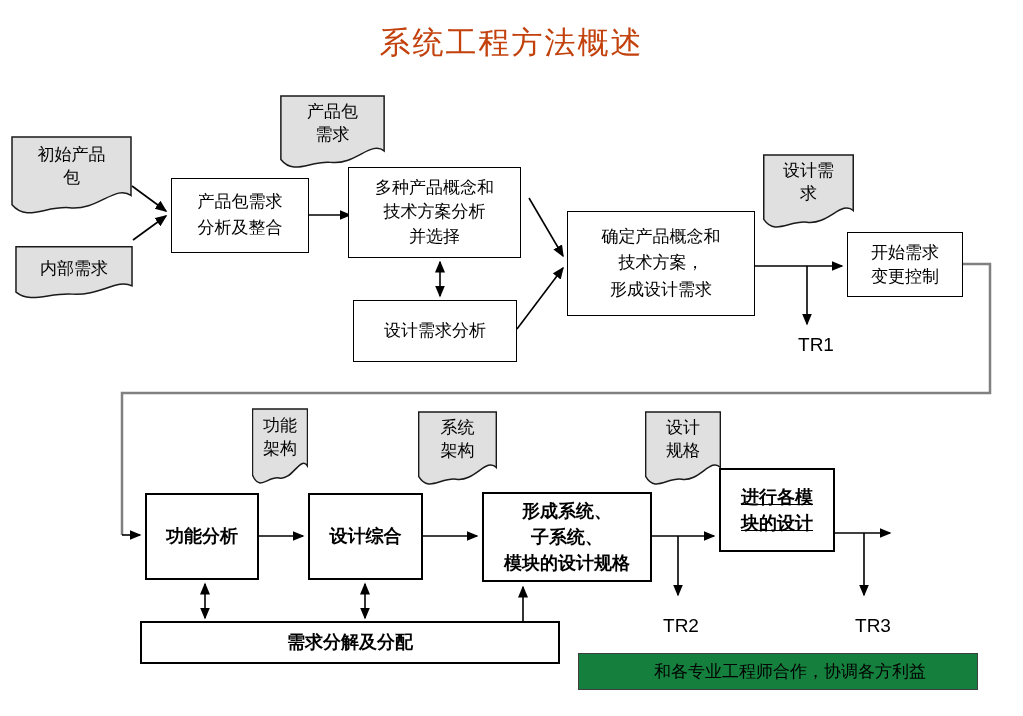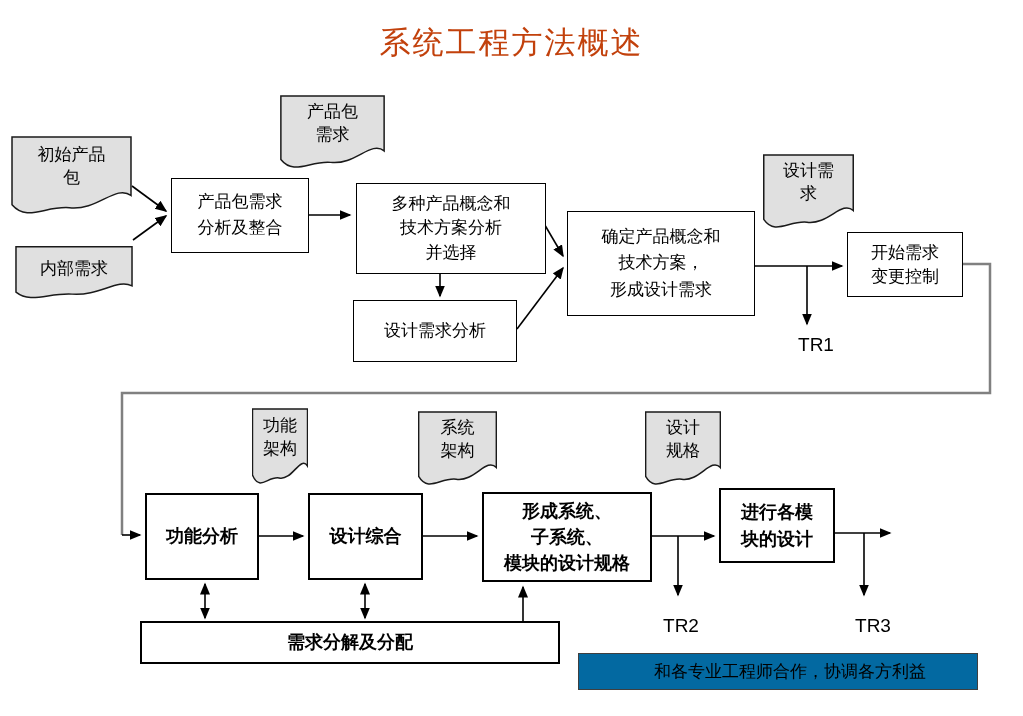--- a/index.html
+++ b/index.html
@@ -9,21 +9,21 @@
   }
   #title{
     position:absolute;left:0;top:22px;width:1023px;text-align:center;
     font-size:31px;letter-spacing:2px;color:#c2410c;
   }
   .node{position:absolute;box-sizing:border-box;display:flex;align-items:center;justify-content:center;text-align:center;}
   .box{background:#ffffff;border:1.6px solid #000;}
   .box .label{white-space:pre-line;font-size:17px;line-height:1.5;}
   .box.bold{border-width:2px;}
   .box.bold .label{font-weight:bold;font-size:18px;line-height:1.45;}
-  .note{background:#0369a1;border:1.6px solid #3f3f3f;padding-left:24px;}
+  .note{background:#15803d;border:1.6px solid #3f3f3f;padding-left:24px;}
   .note .label{font-size:17px;}
   .doc{background:transparent;border:none;}
   .doc svg.docshape{position:absolute;left:0;top:0;width:100%;height:100%;}
   .doc .label{
     position:relative;white-space:pre-line;font-size:17px;line-height:1.35;padding-bottom:20px;
   }
   .tr-label{position:absolute;font-size:19px;transform:translateX(-50%);}
   #connectors{position:absolute;left:0;top:0;width:1023px;height:716px;pointer-events:none;}
 </style>
 </head>
@@ -124,21 +124,21 @@
       </svg>
     <div class="label">设计
 规格</div>
   </div>
 
   <div class="node box" style="left:171px;top:178px;width:138px;height:75px;font-family:Liberation Mono, monospace;">
     <div class="label">产品包需求
 分析及整合</div>
   </div>
 
-  <div class="node box" style="left:356px;top:167px;width:190px;height:91px;margin-top:16px;">
+  <div class="node box" style="left:348px;top:167px;width:173px;height:91px;">
     <div class="label" style="line-height:1.45;">多种产品概念和
 技术方案分析
 并选择</div>
   </div>
 
   <div class="node box" style="left:353px;top:300px;width:164px;height:62px;">
     <div class="label">设计需求分析</div>
   </div>
 
   <div class="node box" style="left:567px;top:211px;width:188px;height:105px;">
@@ -159,21 +159,21 @@
   <div class="node box bold" style="left:308px;top:493px;width:115px;height:87px;">
     <div class="label">设计综合</div>
   </div>
 
   <div class="node box bold" style="left:482px;top:492px;width:170px;height:90px;">
     <div class="label">形成系统、
 子系统、
 模块的设计规格</div>
   </div>
 
-  <div class="node box bold" style="left:719px;top:488px;width:116px;height:75px;">
+  <div class="node box bold" style="left:719px;top:468px;width:116px;height:84px;text-decoration:underline;">
     <div class="label" style="text-align:left;">进行各模
 块的设计</div>
   </div>
 
   <div class="node box bold" style="left:140px;top:621px;width:420px;height:43px;">
     <div class="label">需求分解及分配</div>
   </div>
 
   <div class="node note" style="left:578px;top:653px;width:400px;height:37px;">
     <div class="label">和各专业工程师合作，协调各方利益</div>

